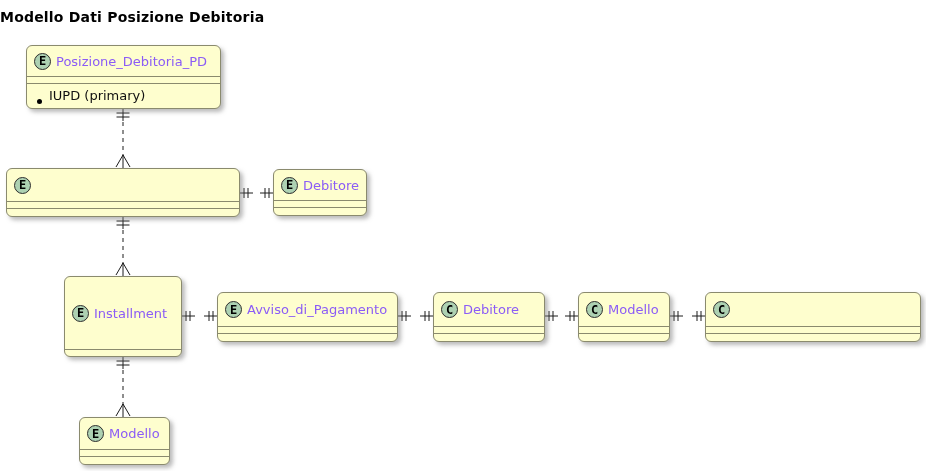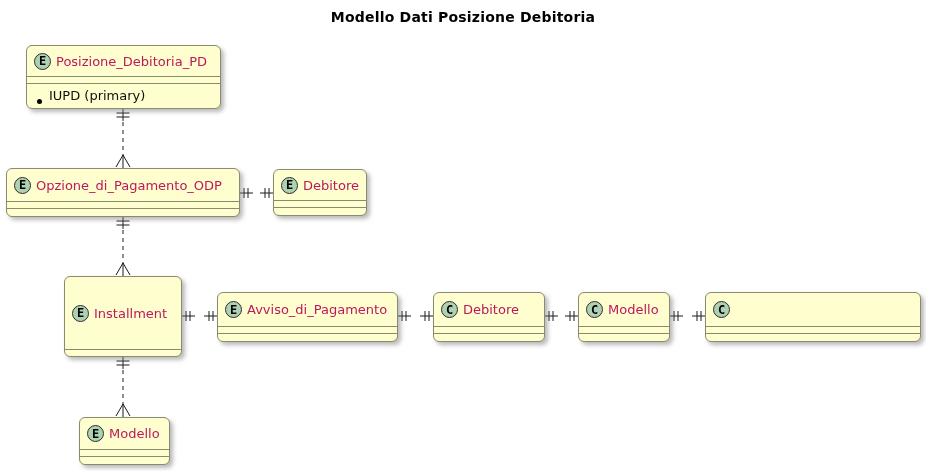--- a/index.html
+++ b/index.html
@@ -9,21 +9,20 @@
     height: 471px;
     background: #ffffff;
     font-family: "DejaVu Sans", sans-serif;
     overflow: hidden;
   }
   .diagram-title {
     position: absolute;
     top: 9px;
     left: 0;
     width: 100%;
-    text-align: center;
     font-size: 14px;
     font-weight: bold;
     color: #000000;
     letter-spacing: 0.2px;
   }
   .rel-layer {
     position: absolute;
     left: 0; top: 0;
     width: 926px; height: 471px;
   }
@@ -58,21 +57,21 @@
     align-items: center;
     justify-content: center;
     font-family: "DejaVu Sans Mono", monospace;
     font-weight: bold;
     font-size: 12px;
     line-height: 1;
     color: #000000;
   }
   .entity-name {
     font-size: 13px;
-    color: #be185d;
+    color: #8b5cf6;
     white-space: nowrap;
   }
   .compartment-empty {
     flex: 0 0 auto;
     border-top: 1px solid #8A8A6E;
     height: 6px;
   }
   .compartment-body {
     flex: 0 0 auto;
     border-top: 1px solid #8A8A6E;
@@ -183,21 +182,20 @@
     <div class="compartment-body with-attrs">
           <div class="attr-row">
             <span class="attr-bullet"></span>
             <span>IUPD (primary)</span>
           </div>
         </div>
   </div>
       <div class="entity" style="left: 6px; top: 168px; width: 234px; height: 49px;">
     <div class="entity-header">
       <span class="spot">E</span>
-      <span class="entity-name">Opzione_di_Pagamento_ODP</span>
     </div>
     <div class="compartment-empty"></div>
     <div class="compartment-body"></div>
   </div>
       <div class="entity" style="left: 273px; top: 169px; width: 94px; height: 47px;">
     <div class="entity-header">
       <span class="spot">E</span>
       <span class="entity-name">Debitore</span>
     </div>
     <div class="compartment-empty"></div>

